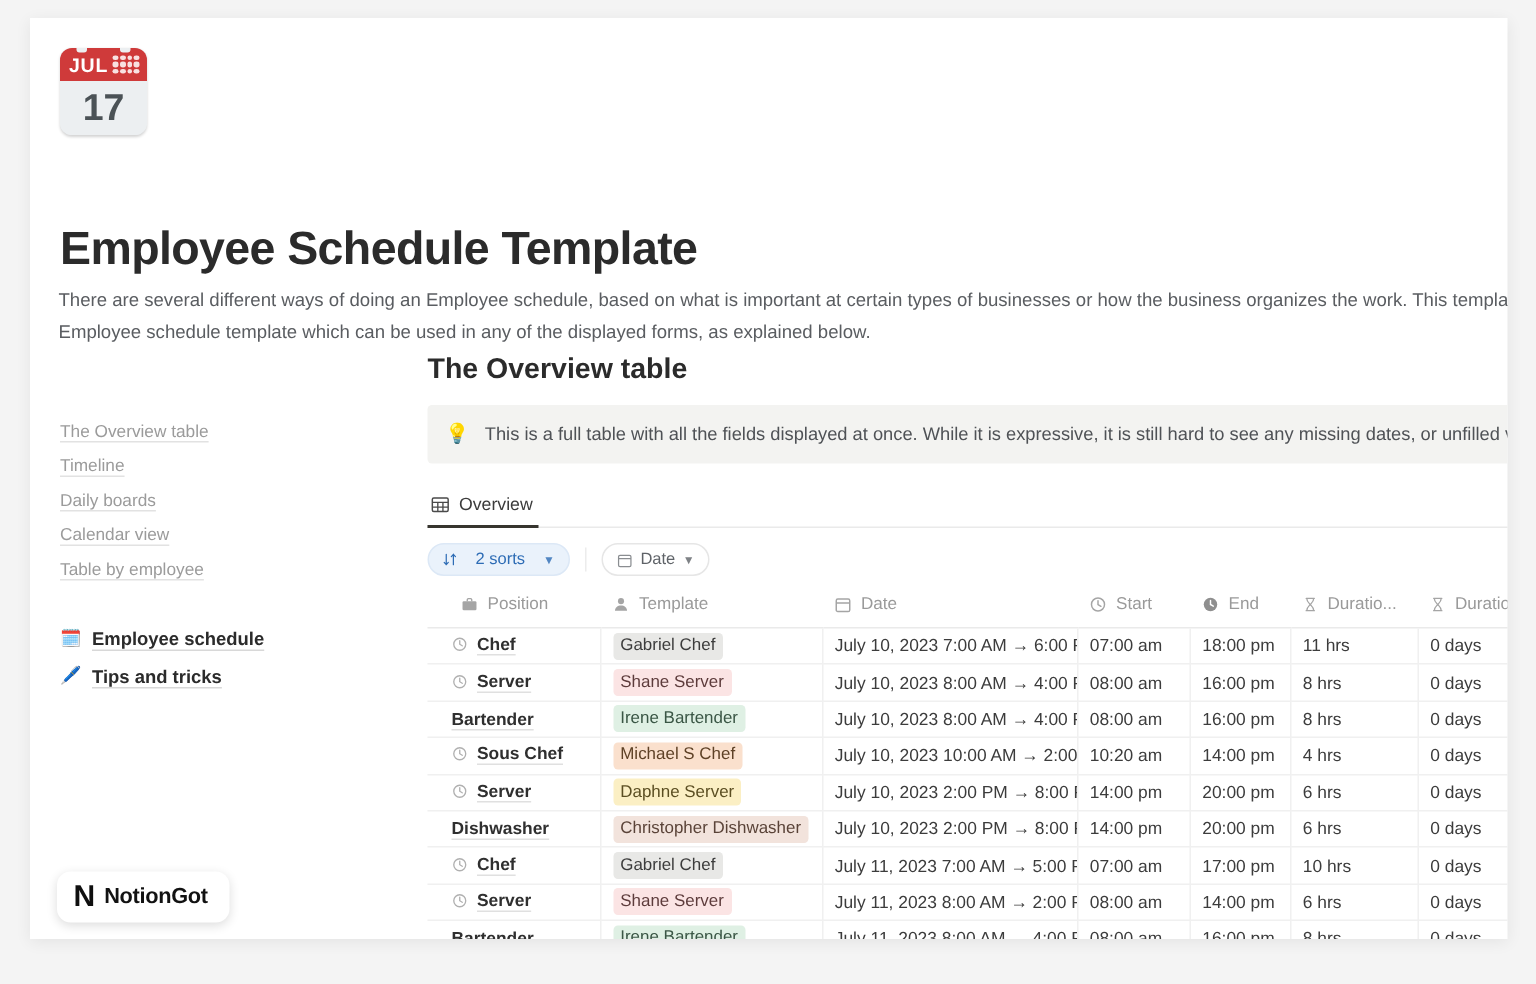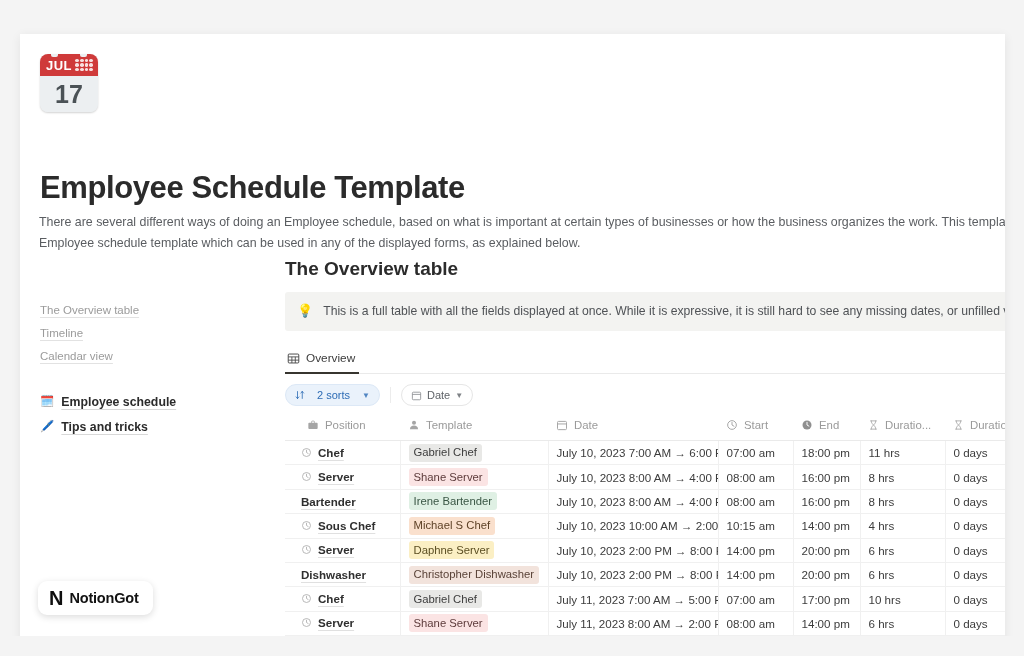--- a/index.html
+++ b/index.html
@@ -12,21 +12,21 @@
     font-family: "Liberation Sans", sans-serif;
   }
   #page {
     position: relative;
     width: 1024px; height: 656px;
     background: #f4f4f4;
   }
   
   .card {
     position: absolute;
-    left: 20px; top: 34px;
+    left: 20px; top: 12px;
     width: 985px; height: 614px;
     background: #ffffff;
     box-shadow: 0 2px 10px rgba(0,0,0,0.07);
     overflow: hidden;
   }
   
   .doc-icon {
     position: absolute;
     left: 20px; top: 20px;
     width: 58px; height: 58px;
@@ -351,21 +351,23 @@
     <h1 class="doc-title">Employee Schedule Template</h1>
 
     <div class="doc-intro">
       <span class="l1">There are several different ways of doing an Employee schedule, based on what is important at certain types of businesses or how the business organizes the work. This template is one o</span>
       <span class="l2">Employee schedule template which can be used in any of the displayed forms, as explained below.</span>
     </div>
 
     <nav class="toc">
       <a class="toc-item">The Overview table</a>
       <a class="toc-item">Timeline</a>
+      <a class="toc-item">Daily boards</a>
       <a class="toc-item">Calendar view</a>
+      <a class="toc-item">Table by employee</a>
 
       <div class="toc-gap"></div>
 
       <a class="toc-link">
         <span class="emoji">🗓️</span>
         <span class="lbl">Employee schedule</span>
       </a>
       <a class="toc-link">
         <span class="emoji">🖊️</span>
         <span class="lbl">Tips and tricks</span>
@@ -534,21 +536,21 @@
             <tr>
               <td class="pos"><span class="inner">
                   <svg class="icn" width="11" height="11" viewBox="0 0 16 16">
                     <circle cx="8" cy="8" r="5.8" fill="none" stroke="#b0b0b0" stroke-width="1.3"></circle>
                     <path d="M8 4.6V8l2.4 1.5" fill="none" stroke="#b0b0b0" stroke-width="1.3" stroke-linecap="round"></path>
                   </svg>
                   <span class="nm">Sous Chef</span>
                 </span></td>
               <td><span class="tag orange">Michael S Chef</span></td>
               <td>July 10, 2023 10:00 AM → 2:00 PM</td>
-              <td>10:15 am</td>
+              <td>10:20 am</td>
               <td>14:00 pm</td>
               <td>4 hrs</td>
               <td>0 days</td>
             </tr>
             <tr>
               <td class="pos"><span class="inner">
                   <svg class="icn" width="11" height="11" viewBox="0 0 16 16">
                     <circle cx="8" cy="8" r="5.8" fill="none" stroke="#b0b0b0" stroke-width="1.3"></circle>
                     <path d="M8 4.6V8l2.4 1.5" fill="none" stroke="#b0b0b0" stroke-width="1.3" stroke-linecap="round"></path>
                   </svg>

